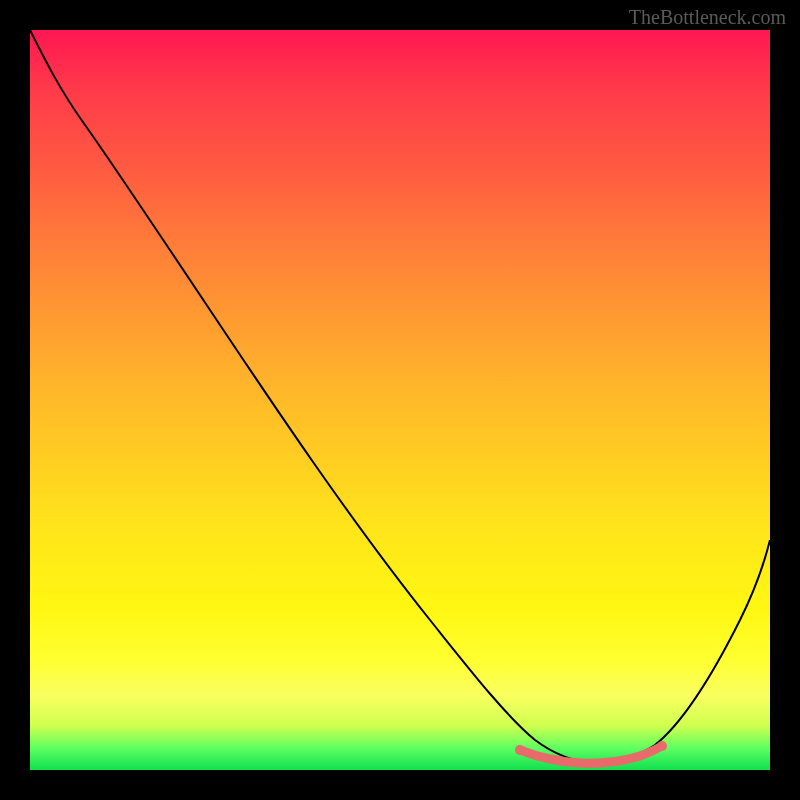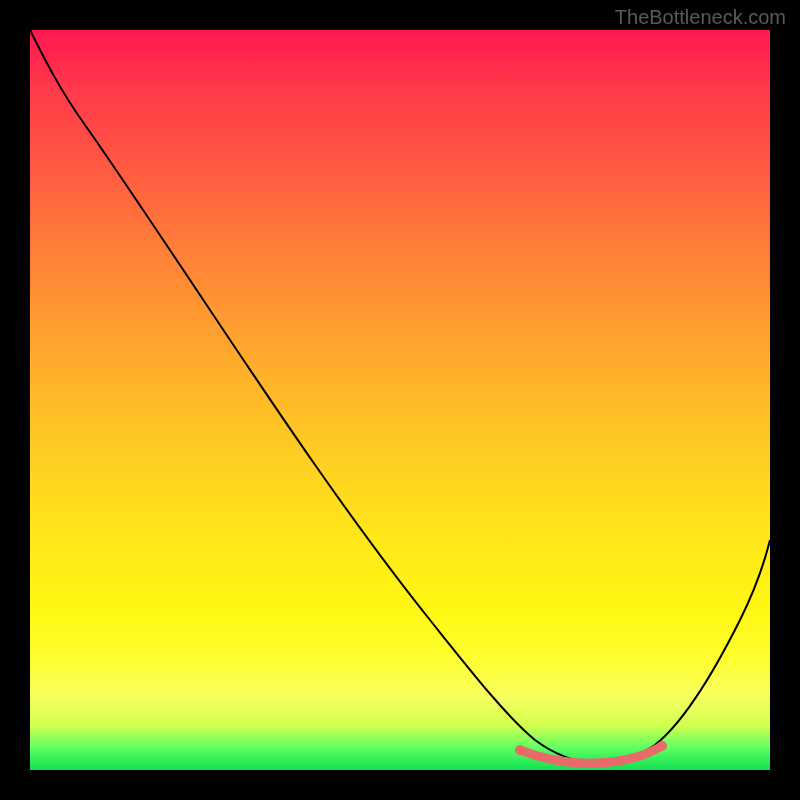--- a/index.html
+++ b/index.html
@@ -11,20 +11,21 @@
       font-family: Arial, sans-serif;
     }
     .watermark {
       position: absolute;
       top: 6px;
       right: 14px;
       color: #5a5a5a;
       font-size: 20px;
       font-weight: 500;
       z-index: 10;
+      font-family: Liberation Serif, serif;
     }
     .chart-area {
       position: absolute;
       top: 30px;
       left: 30px;
       width: 740px;
       height: 740px;
       overflow: hidden;
     }
     .gradient-bg {

